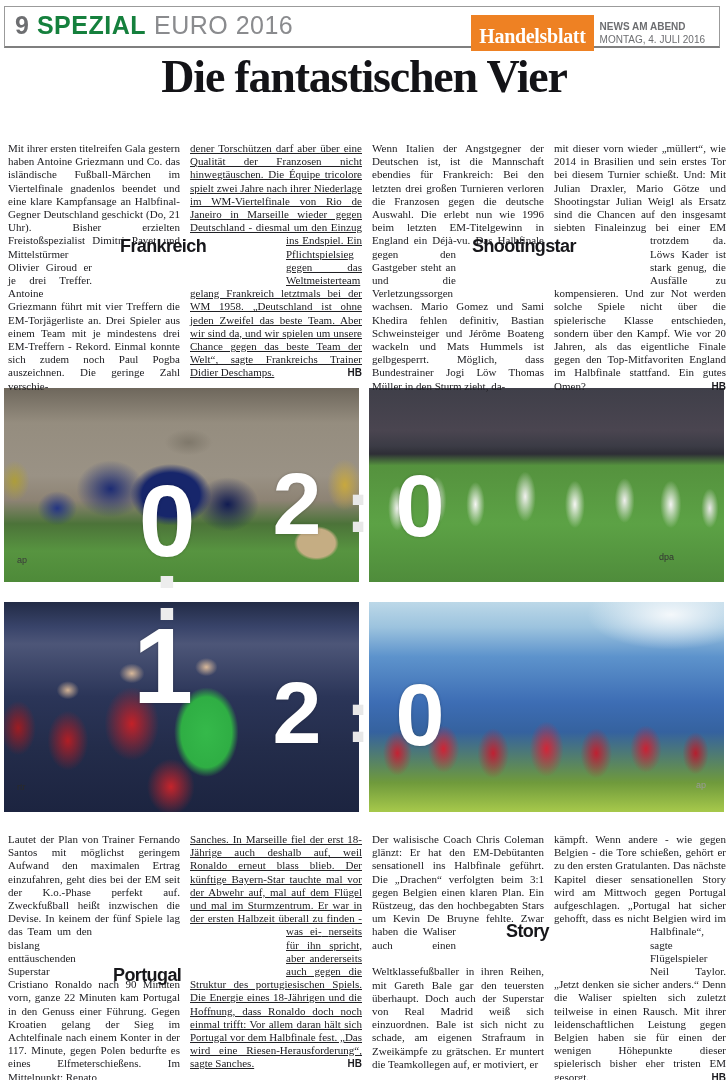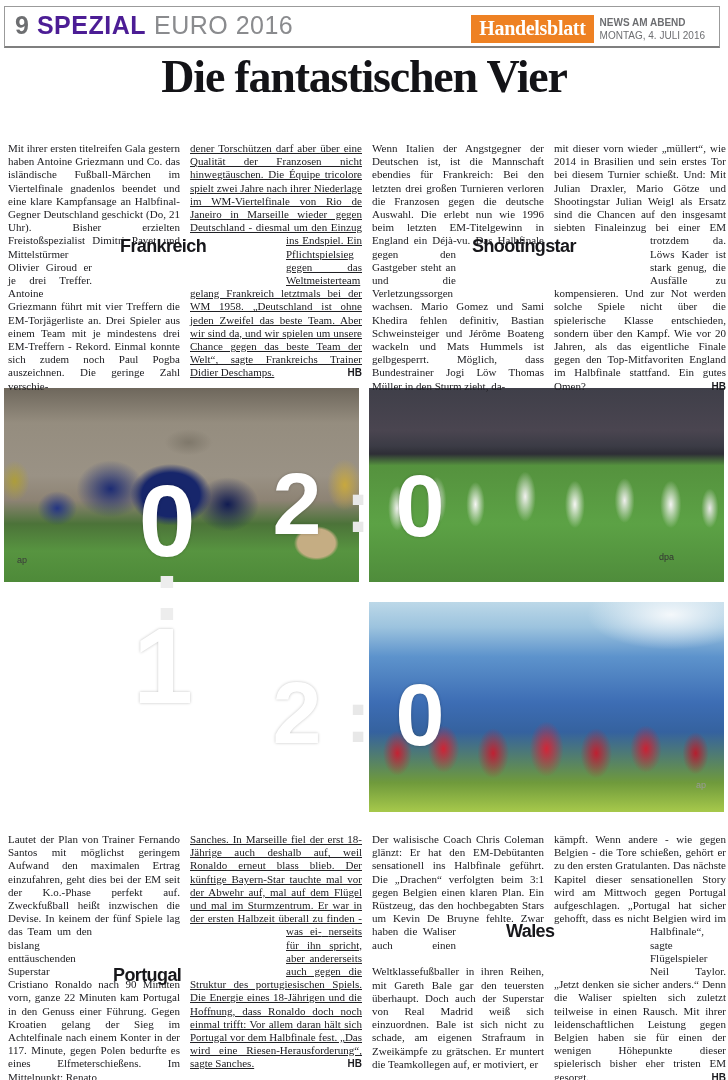--- a/index.html
+++ b/index.html
@@ -5,25 +5,25 @@
   html,body{margin:0;padding:0;background:#e9e9e9;}
   .page{position:relative;width:728px;height:1080px;background:#fff;overflow:hidden;
         font-family:"Liberation Serif",serif;margin:0 auto;}
 
   
   .masthead{position:absolute;left:4px;top:6px;width:714px;height:39px;background:#fff;
             border:1px solid #9b9b9b;border-bottom:2px solid #7f7f7f;}
   .mast-left{position:absolute;left:10px;top:4px;display:flex;align-items:baseline;gap:8px;
              font-family:"Liberation Sans",sans-serif;}
   .page-num{font-size:25px;font-weight:bold;color:#6d6e71;}
-  .section-label{font-size:25px;font-weight:bold;color:#4c1d95;letter-spacing:.5px;}
+  .section-label{font-size:25px;font-weight:bold;color:#15803d;letter-spacing:.5px;}
   .section-suffix{font-size:25px;font-weight:normal;color:#8a8b8e;letter-spacing:.5px;}
   .mast-right{position:absolute;right:14px;top:8px;display:flex;align-items:center;gap:6px;}
   .hb-logo{background:#ee8123;color:#fff;font-family:"Liberation Serif",serif;font-weight:bold;
-           font-size:20px;line-height:1;padding:3px 8px 5px;letter-spacing:-.3px;}
+           font-size:20px;line-height:1;padding:11px 8px 5px;letter-spacing:-.3px;}
   .edition{font-family:"Liberation Sans",sans-serif;font-size:10px;color:#6d6e71;line-height:1.3;}
   .edition .l1{font-weight:bold;}
 
   
   .headline{position:absolute;top:52px;left:0;width:100%;text-align:center;
             font-size:46px;font-weight:bold;color:#131317;letter-spacing:-1.2px;line-height:1.1;}
 
   
   .cols{position:absolute;left:8px;width:716px;z-index:2;}
   #top-cols{top:131px;height:255px;}
@@ -140,27 +140,30 @@
   <div class="cols" id="top-cols">
     <p class="col c1"><span>Mit ihrer ersten titelreifen Gala gestern haben Antoine Griezmann und Co. das isländische Fußball-Märchen im Viertelfinale gnadenlos beendet und eine klare Kampfansage an Halbfinal-Gegner Deutschland geschickt (Do, 21 Uhr). Bisher erzielten Freistoßspezialist Dimitri</span> <span class="cut cut-r"></span><span>Payet und Mittelstürmer Olivier Giroud er je drei Treffer. Antoine Griezmann führt mit vier Treffern die EM-Torjägerliste an. Drei Spieler aus einem Team mit je mindestens drei EM-Treffern - Rekord. Einmal konnte sich zudem noch Paul Pogba auszeichnen. Die geringe Zahl verschie-</span></p>
     <p class="col c2"><span>dener Torschützen darf aber über eine Qualität der Franzosen nicht hinwegtäuschen. Die Équipe tricolore spielt zwei Jahre nach ihrer Niederlage im WM-Viertelfinale von Rio de Janeiro in Marseille wieder gegen Deutschland - diesmal um den Einzug</span> <span class="cut cut-l"></span><span>ins Endspiel. Ein Pflichtspielsieg gegen das Weltmeisterteam gelang Frankreich letztmals bei der WM 1958. „Deutschland ist ohne jeden Zweifel das beste Team. Aber wir sind da, und wir spielen um unsere Chance gegen das beste Team der Welt“, sagte Frankreichs Trainer Didier Deschamps.</span> <span class="hb">HB</span></p>
     <p class="col c3"><span>Wenn Italien der Angstgegner der Deutschen ist, ist die Mannschaft ebendies für Frankreich: Bei den letzten drei großen Turnieren verloren die Franzosen gegen die deutsche Auswahl. Die erlebt nun wie 1996 beim letzten EM-Titelgewinn in England ein Déjà-vu.</span> <span class="cut cut-r"></span><span>Das Halbfinale gegen den Gastgeber steht an und die Verletzungssorgen wachsen. Mario Gomez und Sami Khedira fehlen definitiv, Bastian Schweinsteiger und Jérôme Boateng wackeln und Mats Hummels ist gelbgesperrt. Möglich, dass Bundestrainer Jogi Löw Thomas Müller in den Sturm zieht, da-</span></p>
     <p class="col c4"><span>mit dieser vorn wieder „müllert“, wie 2014 in Brasilien und sein erstes Tor bei diesem Turnier schießt. Und: Mit Julian Draxler, Mario Götze und Shootingstar Julian Weigl als Ersatz sind die Chancen auf den insgesamt siebten Finaleinzug bei einer EM trotzdem da.</span> <span class="cut cut-l"></span><span>Löws Kader ist stark genug, die Ausfälle zu kompensieren. Und zur Not werden solche Spiele nicht über die spielerische Klasse entschieden, sondern über den Kampf. Wie vor 20 Jahren, als das eigentliche Finale gegen den Top-Mitfavoriten England im Halbfinale stattfand. Ein gutes Omen?</span> <span class="hb">HB</span></p>
   </div>
 
   <div class="inset" id="inset-frankreich">Frankreich</div>
   <div class="inset" id="inset-deutschland">Shootingstar</div>
   <div class="inset" id="inset-portugal">Portugal</div>
-  <div class="inset" id="inset-wales">Wales</div>
+  <div class="inset" id="inset-wales">Story</div>
 
   <div class="photo" id="photo-fr">
     <span class="credit">ap</span>
   </div>
   <div class="photo" id="photo-de">
     <span class="credit">dpa</span>
+  </div>
+  <div class="photo" id="photo-pt">
+    <span class="credit">rtr</span>
   </div>
   <div class="photo" id="photo-wl">
     <span class="credit">ap</span>
   </div>
 
   <span class="score" id="s-fr">2</span>
   <span class="score sep" id="s-colon-top">:</span>
   <span class="score" id="s-de">0</span>
 
   <span class="score" id="s-v0">0</span>

